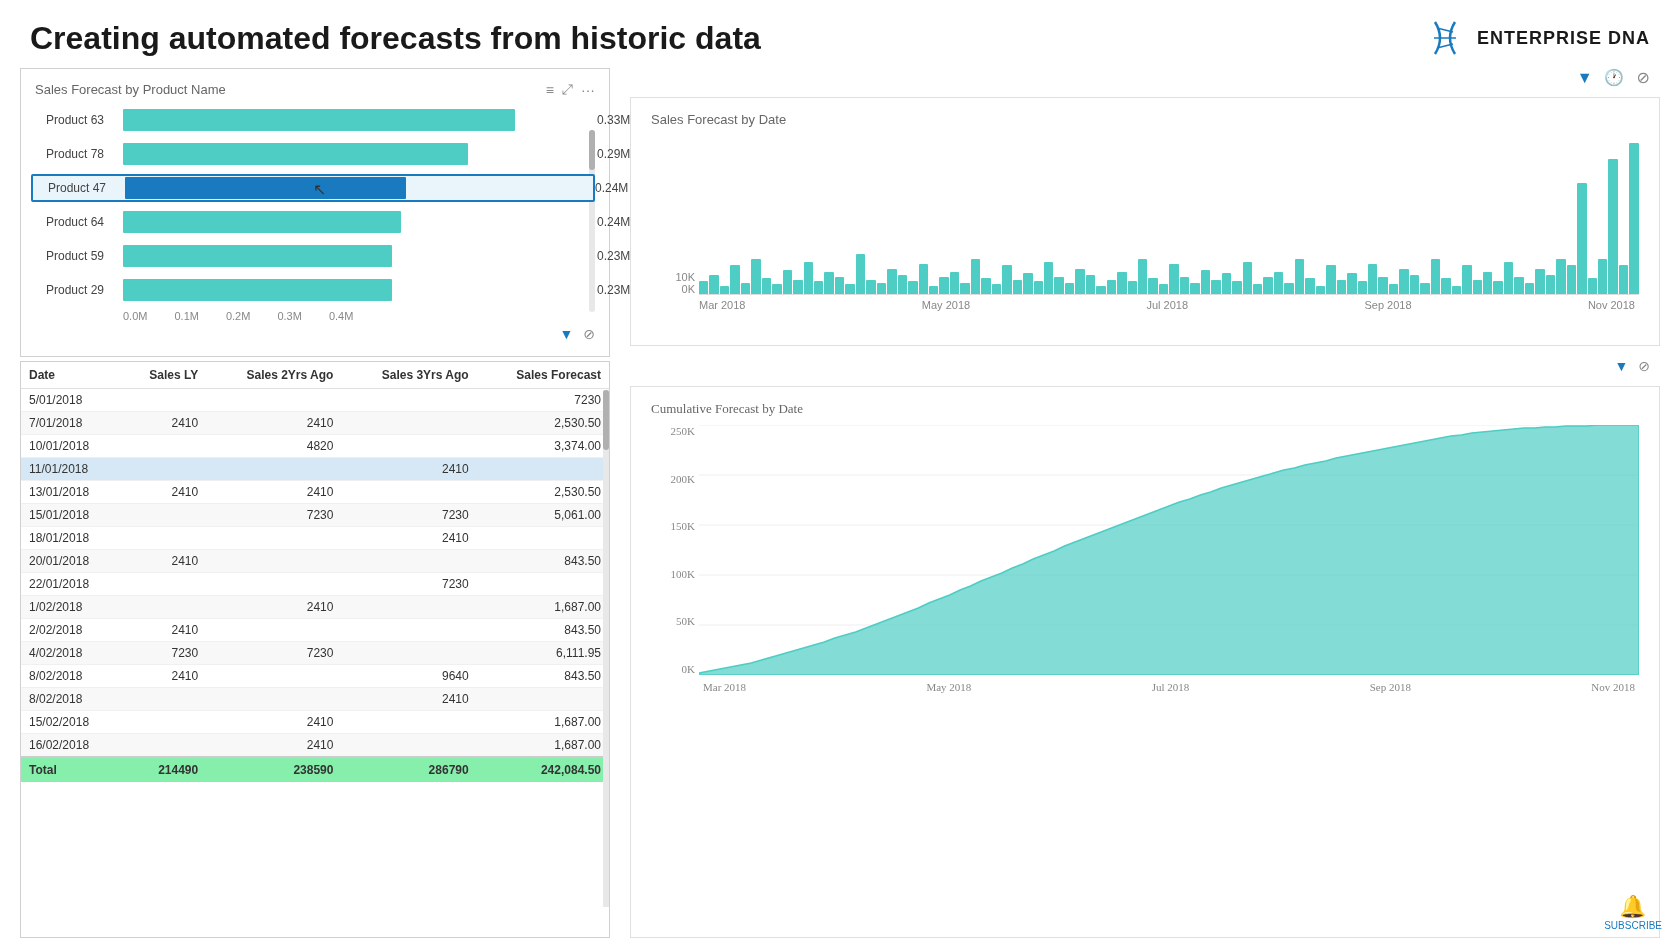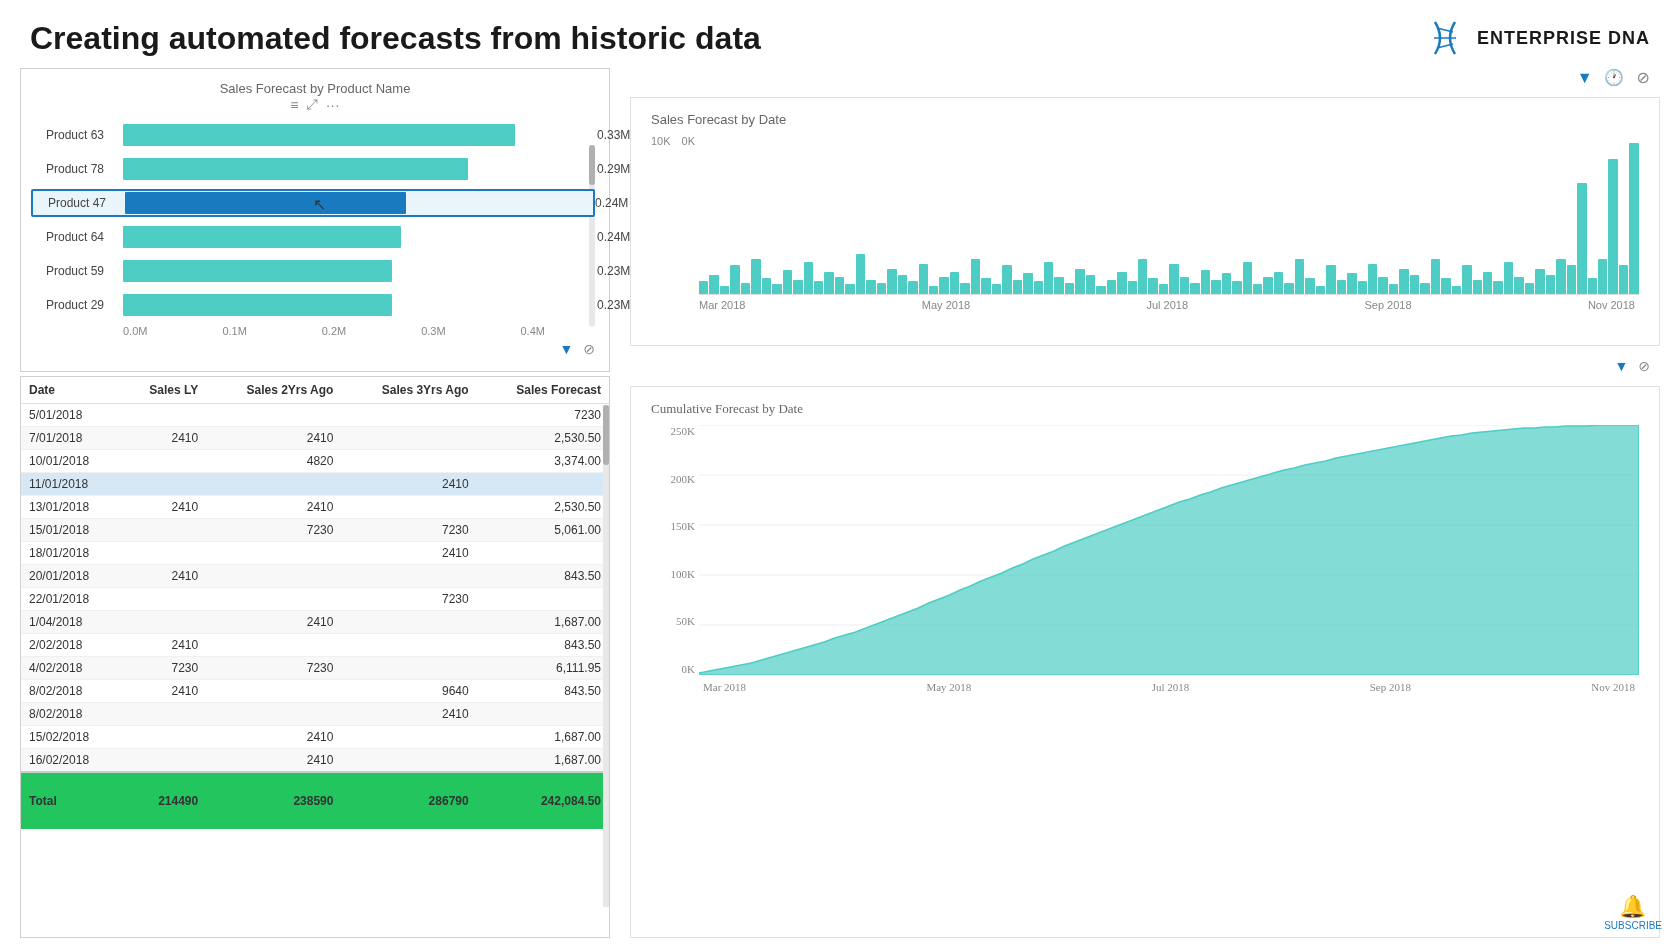--- a/index.html
+++ b/index.html
@@ -64,21 +64,20 @@
       padding: 12px 14px 10px 14px;
       position: relative;
       margin-bottom: 4px;
     }
 
     .widget-toolbar {
       display: flex;
       justify-content: space-between;
       align-items: center;
       margin-bottom: 8px;
-      flex-direction: column;
     }
 
     .widget-title {
       font-size: 13px;
       color: #666;
     }
 
     .widget-icons {
       display: flex;
       gap: 8px;
@@ -140,24 +139,25 @@
     .bar-row-selected {
       border: 2px solid #1a7abf;
       background: #eaf4fb;
       border-radius: 2px;
       margin-left: -4px;
       padding-left: 4px;
     }
 
     .x-axis {
       display: flex;
-      justify-content: space-between;
+      justify-content: flex-start;
       padding-left: 88px;
       padding-right: 50px;
       margin-top: 4px;
+      gap: 27px;
     }
 
     .x-axis-label {
       font-size: 11px;
       color: #888;
     }
 
     .chart-scrollbar-v {
       position: absolute;
       right: 0;
@@ -236,26 +236,26 @@
       text-align: right;
       color: #333;
       border-bottom: 1px solid #f0f0f0;
     }
 
     .data-table tbody td:first-child {
       text-align: left;
     }
 
     .data-table tfoot td {
-      padding: 21px 8px;
+      padding: 5px 8px;
       font-weight: 700;
       color: #333;
       text-align: right;
       border-top: 2px solid #ccc;
-      background: #22c55e;
+      background: #86efac;
     }
 
     .data-table tfoot td:first-child {
       text-align: left;
     }
 
     .table-scrollbar {
       position: absolute;
       right: 0;
       top: 28px;
@@ -531,21 +531,21 @@
                   <td>843.50</td>
                 </tr>
               <tr>
                   <td>22/01/2018</td>
                   <td></td>
                   <td></td>
                   <td>7230</td>
                   <td></td>
                 </tr>
               <tr>
-                  <td>1/04/2018</td>
+                  <td>1/02/2018</td>
                   <td></td>
                   <td>2410</td>
                   <td></td>
                   <td>1,687.00</td>
                 </tr>
               <tr>
                   <td>2/02/2018</td>
                   <td>2410</td>
                   <td></td>
                   <td></td>
@@ -610,21 +610,21 @@
       <span class="icon-btn" style="font-size:16px;">🕐</span>
       <span class="icon-btn" style="font-size:16px; color:#888;">⊘</span>
     </div>
 
     <div class="chart-panel">
       <div class="chart-panel-title">Sales Forecast by Date</div>
       <div class="bar-time-chart">
 
         <div style="display:flex; height:160px; position:relative;">
 
-          <div style="width:48px; display:flex; flex-direction:row; justify-content:space-between; padding-bottom:0;">
+          <div style="width:48px; display:flex; flex-direction:column; justify-content:flex-end; padding-bottom:0;">
             <span class="y-label">10K</span>
             <span class="y-label">0K</span>
           </div>
 
           <div style="flex:1; display:flex; align-items:flex-end; gap:1px; border-bottom:1px solid #ddd; position:relative;">
 
             <div style="flex: 1 1 0%; background: rgb(78, 205, 196); min-width: 3px; border-radius: 1px 1px 0px 0px; height: 8%;"></div>
               <div style="flex: 1 1 0%; background: rgb(78, 205, 196); min-width: 3px; border-radius: 1px 1px 0px 0px; height: 12%;"></div>
               <div style="flex: 1 1 0%; background: rgb(78, 205, 196); min-width: 3px; border-radius: 1px 1px 0px 0px; height: 5%;"></div>
               <div style="flex: 1 1 0%; background: rgb(78, 205, 196); min-width: 3px; border-radius: 1px 1px 0px 0px; height: 18%;"></div>

